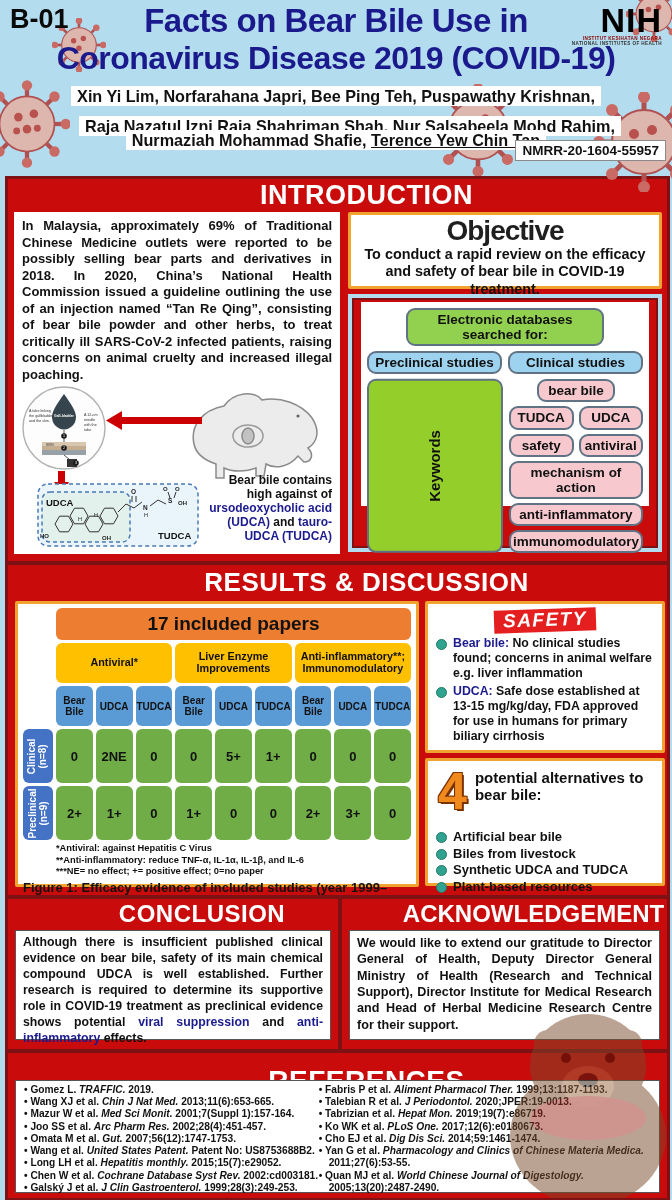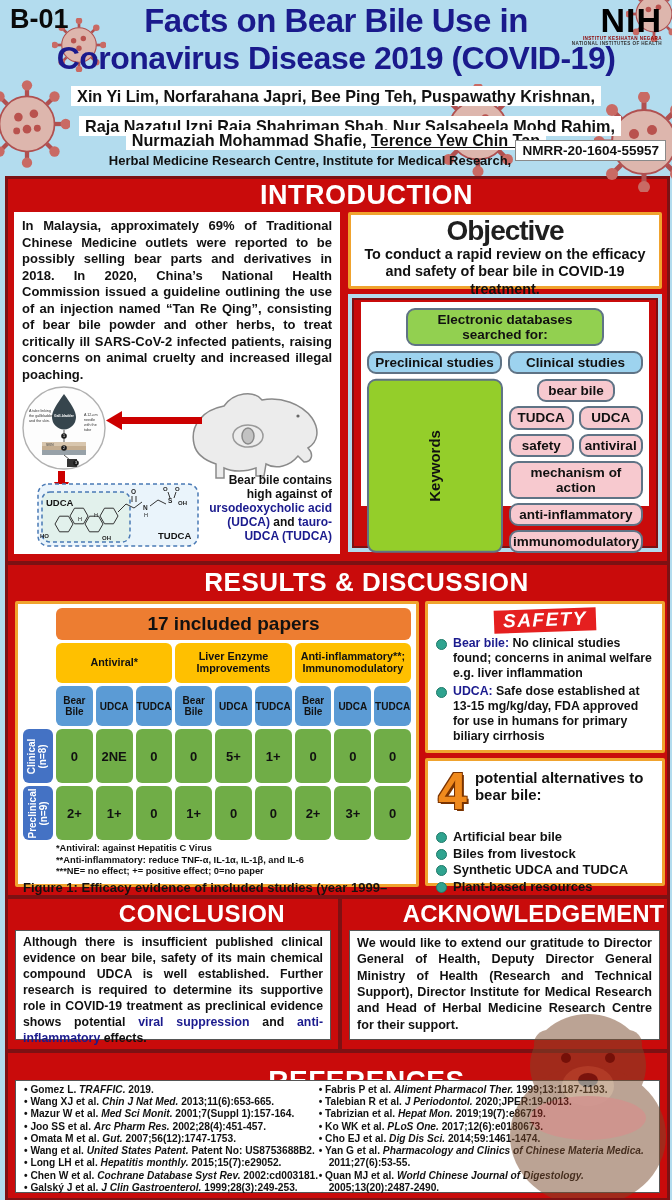--- a/index.html
+++ b/index.html
@@ -255,21 +255,20 @@
   <div class="abs title title1">Facts on Bear Bile Use in</div>
   <div class="abs title title2">Coronavirus Disease 2019 (COVID-19)</div>
   <div class="abs nih">
     <div class="big">NIH</div>
     <div class="s1">INSTITUT KESIHATAN NEGARA</div>
     <div class="s2">NATIONAL INSTITUTES OF HEALTH</div>
   </div>
   <div class="abs authors a1"><span class="hl">Xin Yi Lim, Norfarahana Japri, Bee Ping Teh, Puspawathy Krishnan,</span></div>
   <div class="abs authors a2"><span class="hl">Raja Nazatul Izni Raja Shahriman Shah, Nur Salsabeela Mohd Rahim,</span></div>
   <div class="abs authors a3"><span class="hl"><span>Nurmaziah Mohammad Shafie, </span><span class="u">Terence Yew Chin Tan</span></span></div>
-  <div class="abs affil f1">Herbal Medicine Research Centre, Institute for Medical Research,</div>
   <div class="abs nmrr">NMRR-20-1604-55957</div>
 
   <div class="panel" style="left:5px;top:176px;width:659px;height:382px;">
     <div class="ptitle" style="font-size:27px;margin-top:1px;">INTRODUCTION</div>
 
     <div class="wbox" style="left:6px;top:33px;width:326px;height:342px;padding:6px 8px;box-sizing:border-box;">
       <p class="intro-par">In Malaysia, approximately 69% of Traditional Chinese Medicine outlets were reported to be possibly selling bear parts and derivatives in 2018. In 2020, China’s National Health Commission issued a guideline outlining the use of an injection named “Tan Re Qing”, consisting of bear bile powder and other herbs, to treat critically ill SARS-CoV-2 infected patients, raising concerns on animal cruelty and increased illegal poaching.</p>
 
       <svg class="intro-img" viewBox="0 0 312 164">
 

